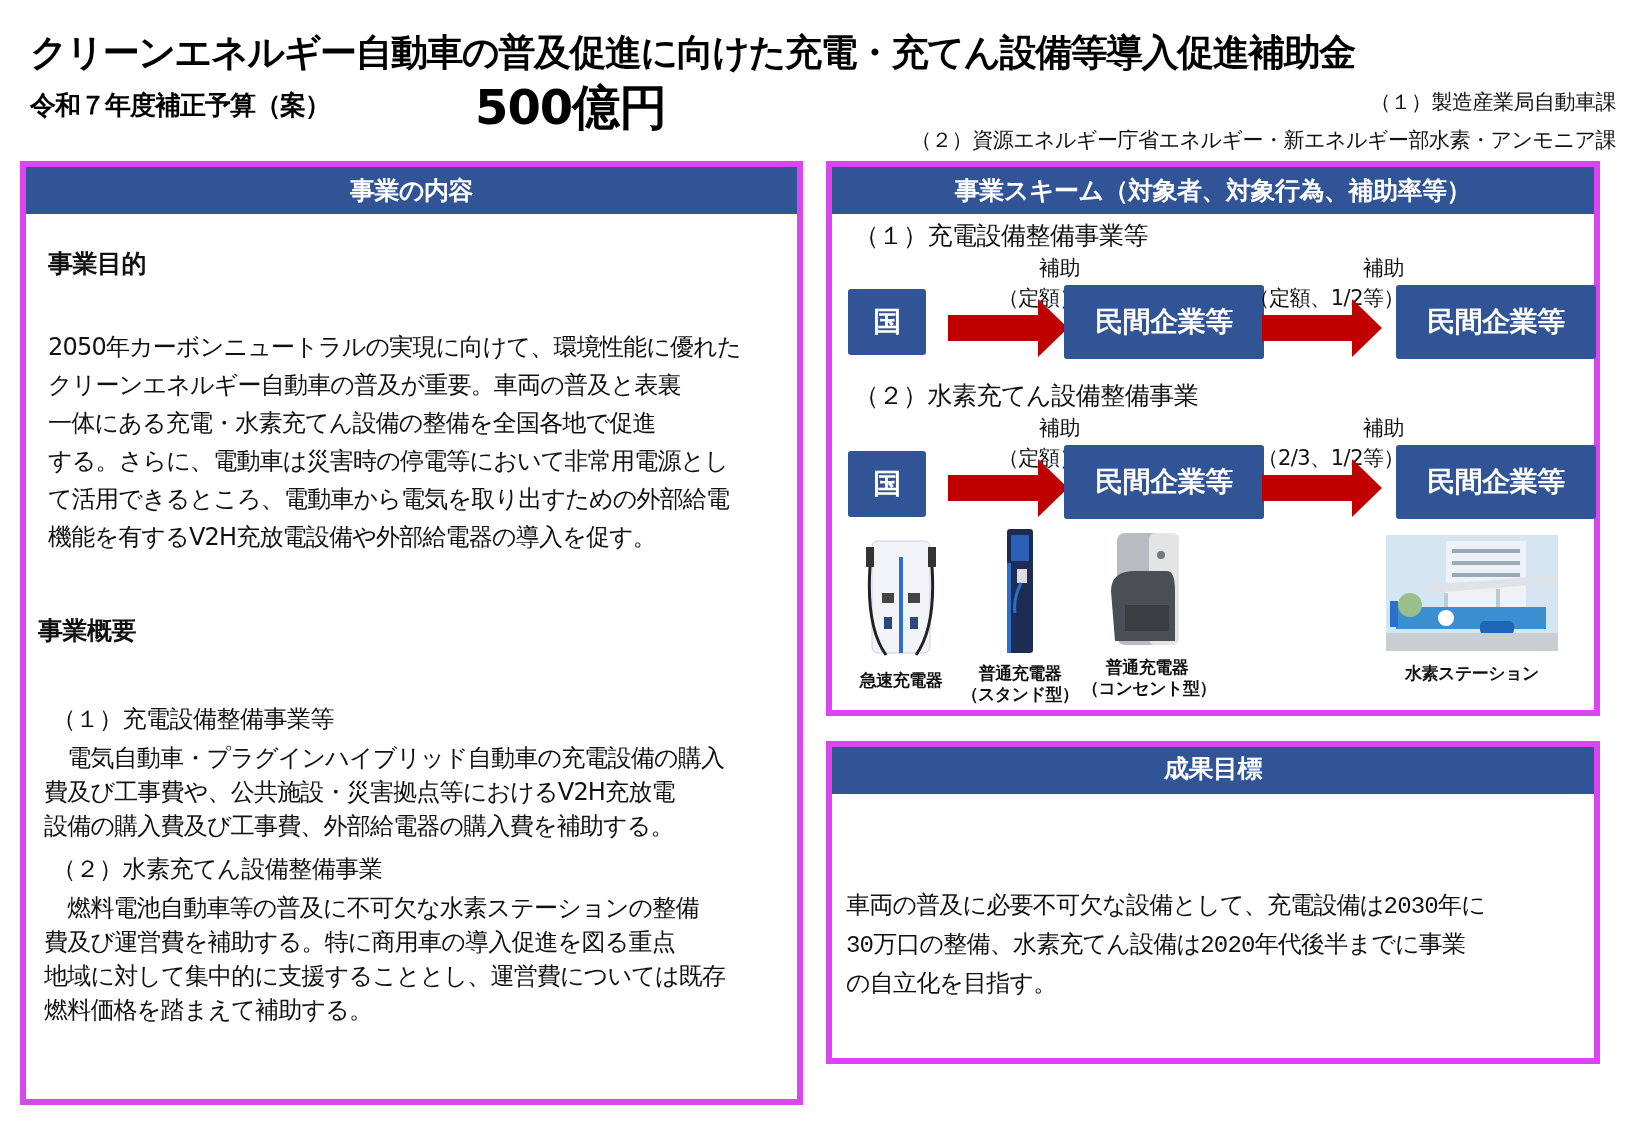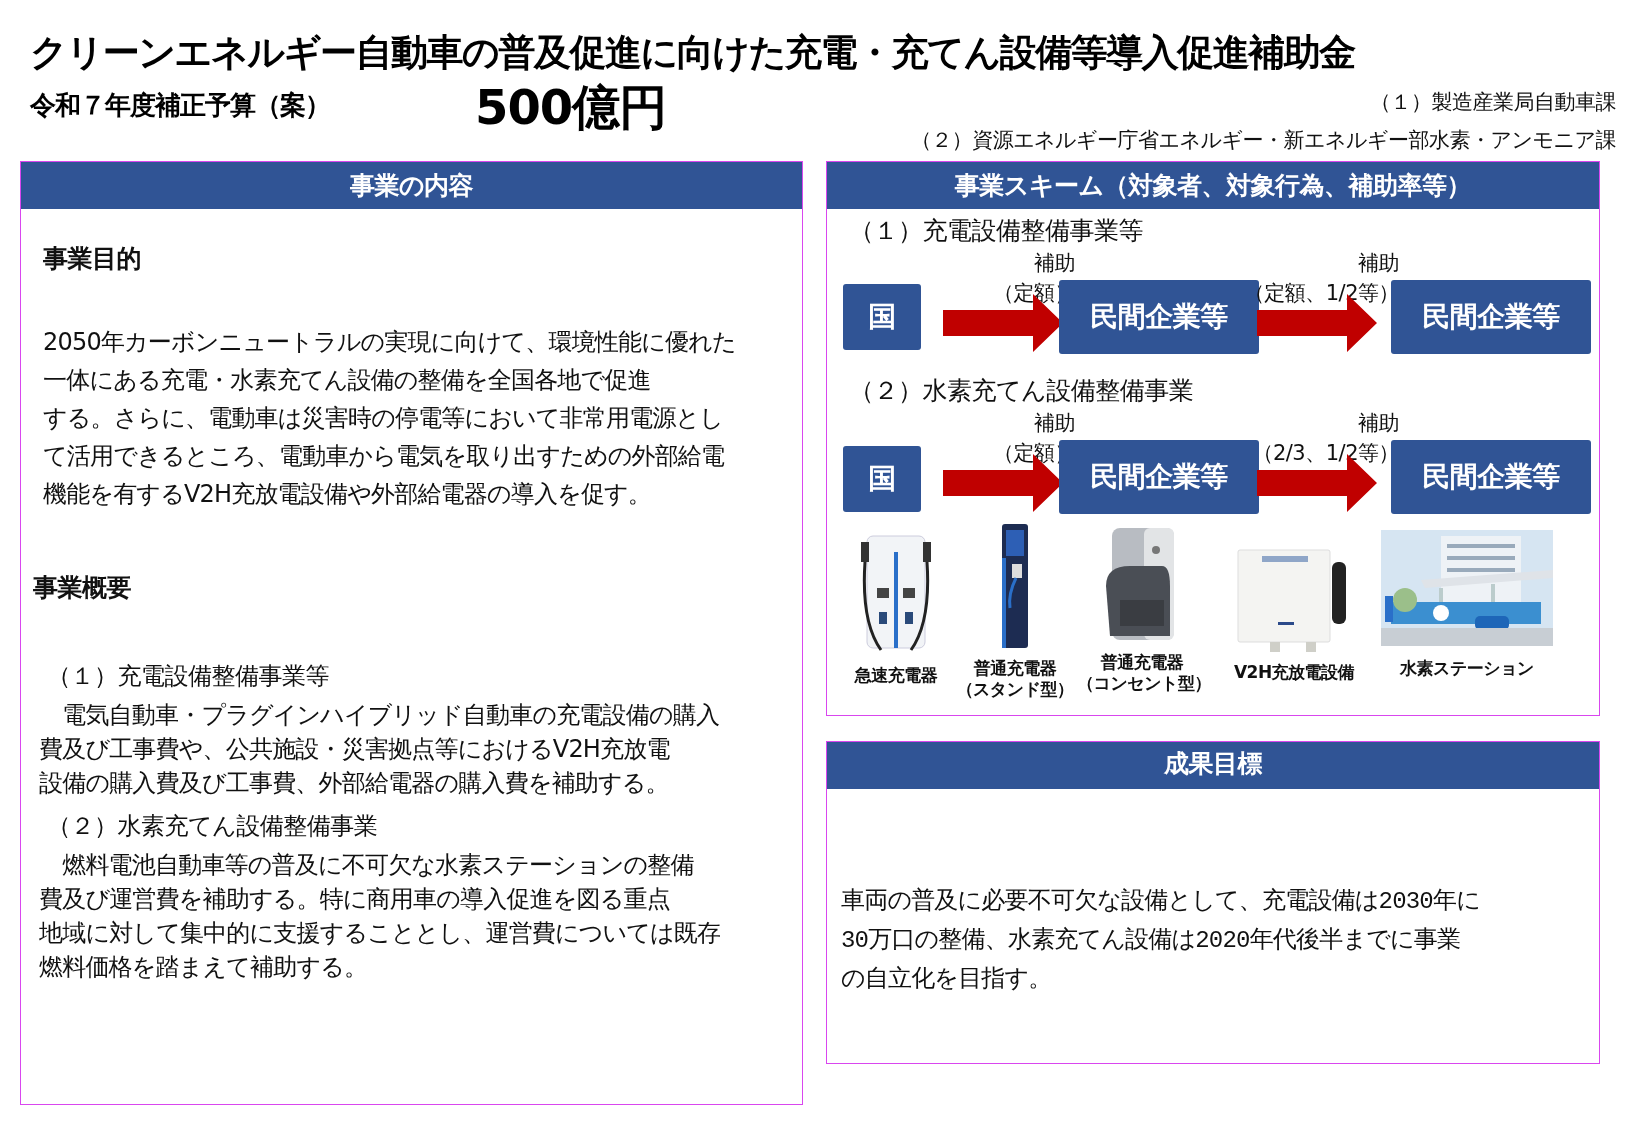--- a/index.html
+++ b/index.html
@@ -6,21 +6,21 @@
   html, body { width: 1626px; height: 1125px; background: #ffffff; overflow: hidden; }
   body { position: relative; font-family: "DejaVu Sans", "Liberation Sans", sans-serif; color: #111; }
 
   .title { position: absolute; left: 30px; top: 28px; font-size: 37px; font-weight: bold; letter-spacing: -1.5px; color: #000; white-space: nowrap; }
   .budget-label { position: absolute; left: 30px; top: 88px; font-size: 26px; font-weight: bold; letter-spacing: -1px; color: #000; white-space: nowrap; }
   .budget-amount { position: absolute; left: 455px; top: 76px; font-size: 48px; font-weight: bold; letter-spacing: -1px; color: #000; white-space: nowrap; margin-left: 20px; }
   .dept { position: absolute; right: 10px; font-size: 21px; color: #111; white-space: nowrap; letter-spacing: -0.5px; }
   .dept1 { top: 88px; }
   .dept2 { top: 126px; font-family: Liberation Mono, monospace; }
 
-  .panel { position: absolute; border: 1px solid #d946ef; background: #fff; }
+  .panel { position: absolute; border: 6px solid #d946ef; background: #fff; }
   .panel-header { background: #305495; color: #fff; font-weight: bold; font-size: 25px; text-align: center; height: 47px; line-height: 47px; letter-spacing: -0.5px; white-space: nowrap; }
 
   .left-panel { left: 20px; top: 161px; width: 783px; height: 944px; }
   .left-body { padding: 0 22px; }
   .sec-head { font-weight: bold; font-size: 25px; letter-spacing: -0.5px; }
   .body-text { font-size: 24px; line-height: 38px; letter-spacing: -0.8px; }
   .purpose-head { margin-top: 33px; }
   .purpose-text { margin-top: 48px; }
   .overview-head { margin-top: 58px; margin-left: -10px; }
   .ov-sub { font-size: 24px; letter-spacing: -0.5px; margin-top: 4px; line-height: 44px; margin-left: 4px; }
@@ -51,20 +51,21 @@
 <div class="budget-amount">500億円</div>
 <div class="dept dept1">（１）製造産業局自動車課</div>
 <div class="dept dept2">（２）資源エネルギー庁省エネルギー・新エネルギー部水素・アンモニア課</div>
 
 <div class="panel left-panel">
   <div class="panel-header">事業の内容</div>
   <div class="left-body">
     <div class="sec-head purpose-head">事業目的</div>
     <div class="body-text purpose-text">
       <div>2050年カーボンニュートラルの実現に向けて、環境性能に優れた</div>
+      <div>クリーンエネルギー自動車の普及が重要。車両の普及と表裏</div>
       <div>一体にある充電・水素充てん設備の整備を全国各地で促進</div>
       <div>する。さらに、電動車は災害時の停電等において非常用電源とし</div>
       <div>て活用できるところ、電動車から電気を取り出すための外部給電</div>
       <div>機能を有するV2H充放電設備や外部給電器の導入を促す。</div>
     </div>
 
     <div class="sec-head overview-head">事業概要</div>
 
     <div class="ov-sub first">（１）充電設備整備事業等</div>
     <div class="ov-text">
@@ -169,31 +170,20 @@
       <path d="M2 58 Q2 38 26 38 L58 38 Q66 38 66 58 L66 108 L6 108 Z" fill="#4a4e55"></path>
       <circle cx="52" cy="22" r="4" fill="#777"></circle>
       <rect x="16" y="72" width="44" height="26" fill="#3a3d42"></rect>
     </svg>
     <div class="equip-label">
       <div>普通充電器</div>
       <div>（コンセント型）</div>
     </div>
   </div>
 
-  <div class="equip" style="left:392px; top:382px; width:150px;">
-    <svg class="equip-img" width="120" height="110" viewBox="0 0 120 110">
-      <rect x="4" y="6" width="92" height="92" rx="2" fill="#f4f4f2" stroke="#ddd"></rect>
-      <rect x="28" y="12" width="46" height="6" fill="#8fa6c8"></rect>
-      <rect x="36" y="98" width="10" height="10" fill="#cfcfc8"></rect>
-        <rect x="72" y="98" width="10" height="10" fill="#cfcfc8"></rect>
-      <rect x="98" y="18" width="14" height="62" rx="6" fill="#222"></rect>
-      <rect x="44" y="78" width="16" height="3" fill="#2b4a8a"></rect>
-    </svg>
-    <div class="equip-label">V2H充放電設備</div>
-  </div>
 
   <div class="equip" style="left:552px; top:368px; width:176px;">
     <svg class="equip-img" width="172" height="116" viewBox="0 0 172 116">
       <rect x="0" y="0" width="172" height="116" fill="#d6e5f2"></rect>
       <rect x="60" y="6" width="80" height="80" fill="#eef2f6"></rect>
       <rect x="66" y="14" width="68" height="4" fill="#9ab"></rect>
         <rect x="66" y="26" width="68" height="4" fill="#9ab"></rect>
         <rect x="66" y="38" width="68" height="4" fill="#9ab"></rect>
       <polygon points="40,50 172,40 172,48 44,58" fill="#dfe3e8"></polygon>
       <rect x="58" y="58" width="4" height="36" fill="#bcc"></rect>

